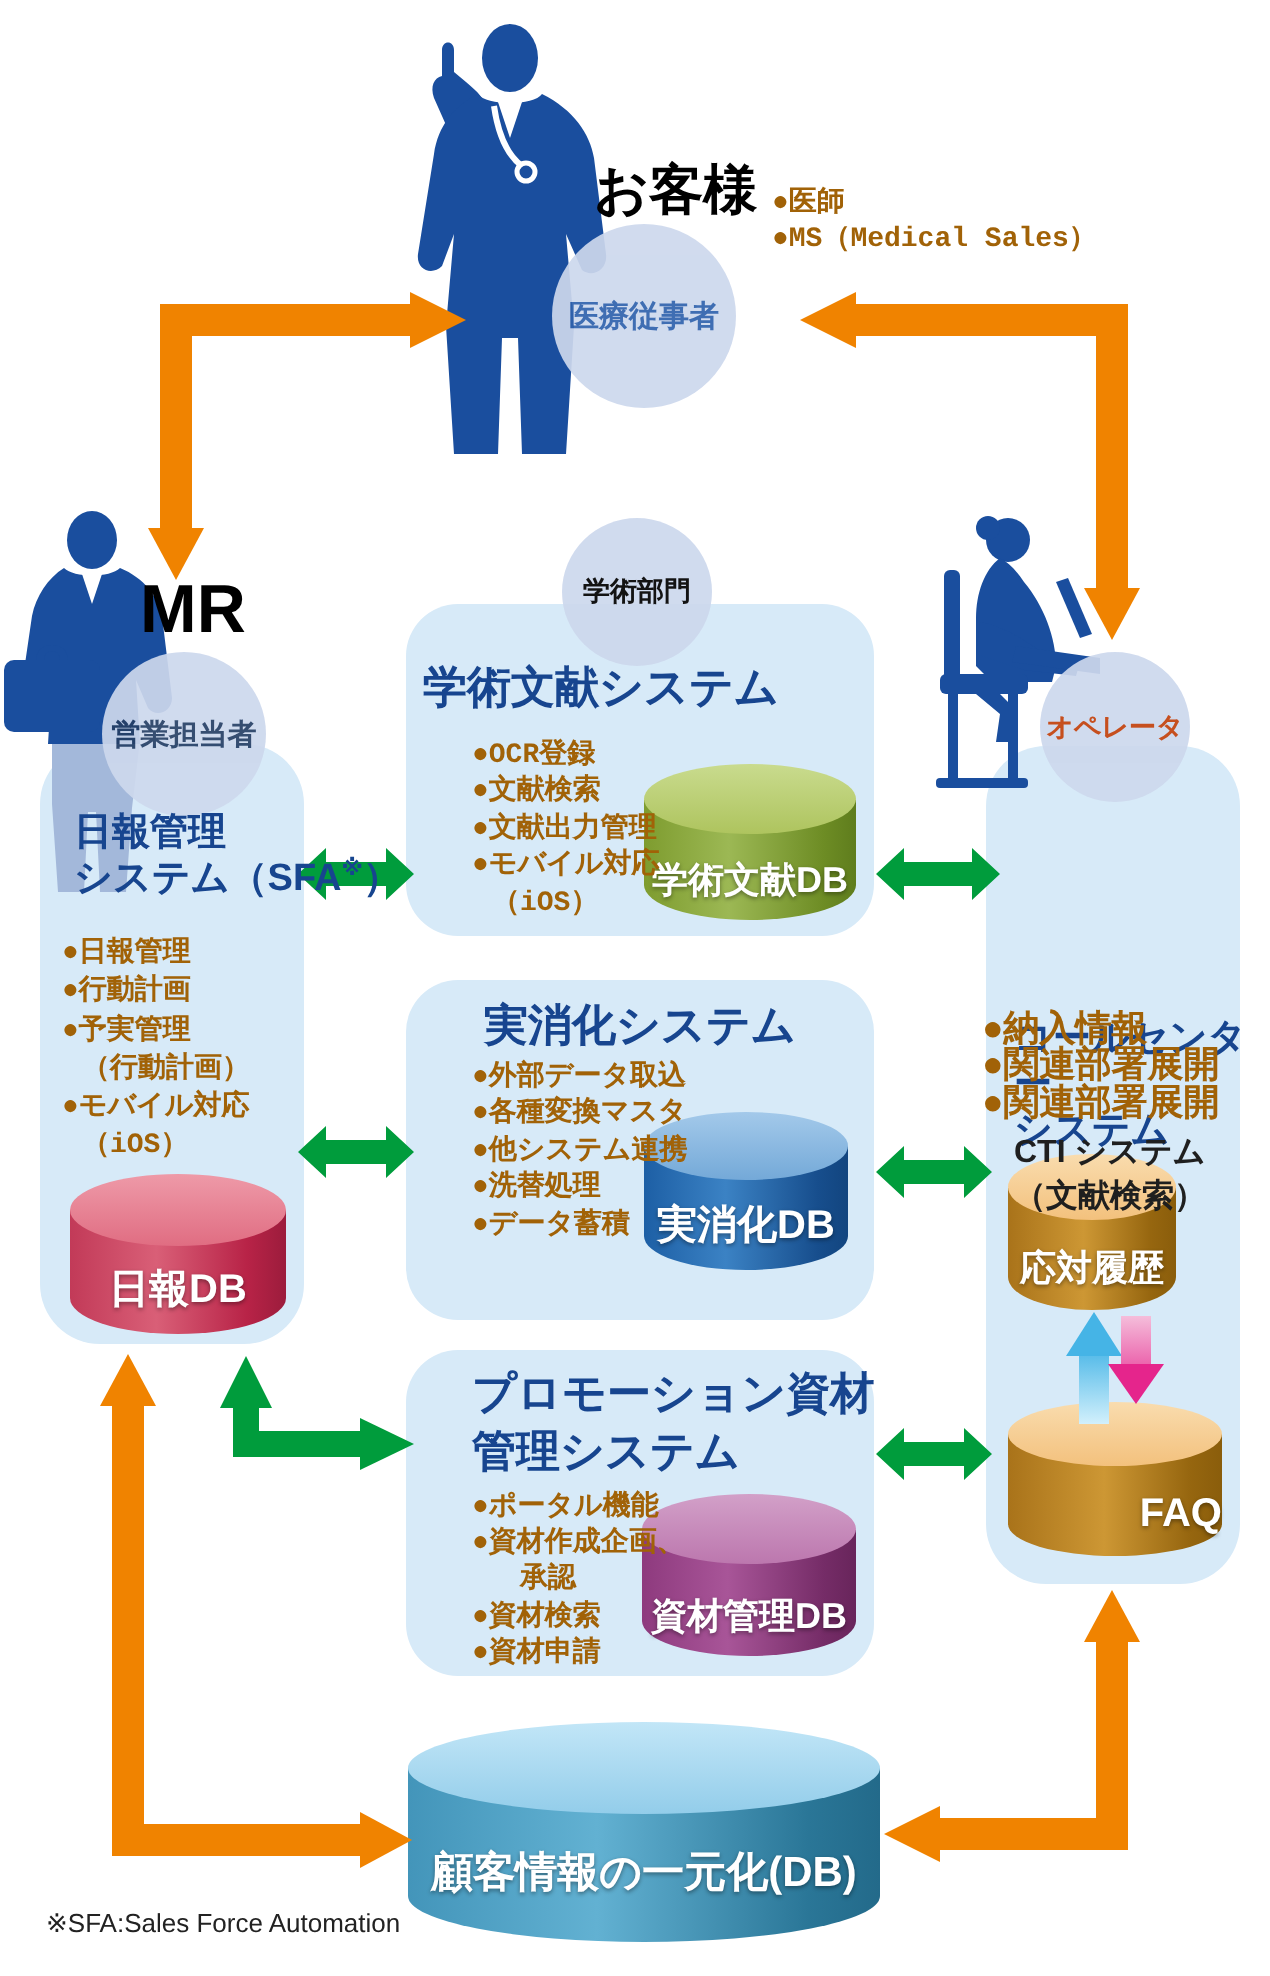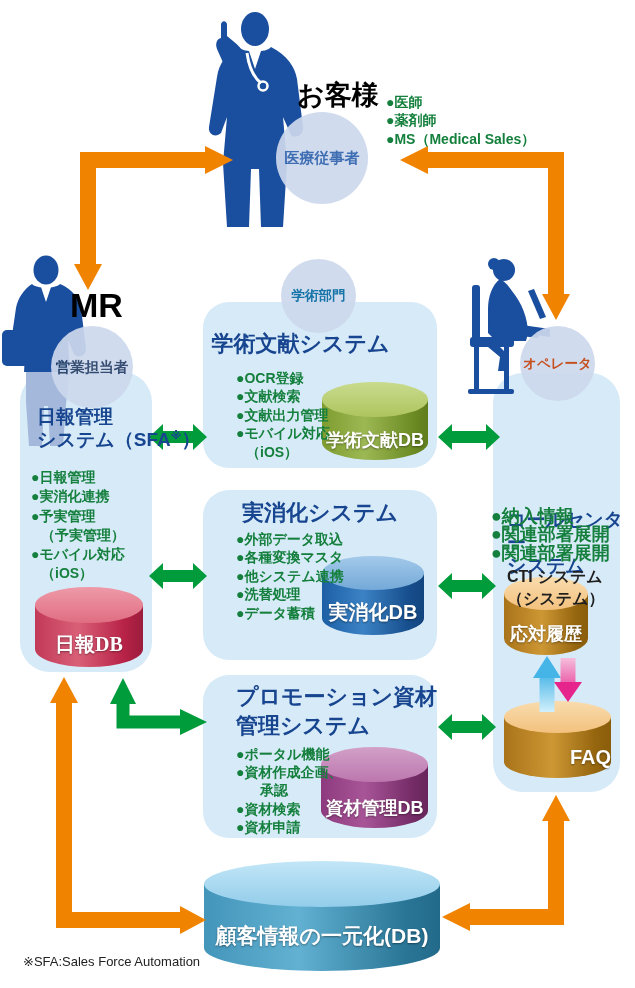--- a/index.html
+++ b/index.html
@@ -10,21 +10,21 @@
   .panel{position:absolute;background:#d7eaf8;z-index:2;}
   
   .circle{position:absolute;background:#cdd8ed;border-radius:50%;opacity:.92;z-index:4;
           display:flex;align-items:center;justify-content:center;text-align:center;}
   .circle span{font-weight:bold;}
   
   .figure{position:absolute;z-index:3;}
   
   .title-blue{color:#17458f;font-weight:bold;z-index:6;position:absolute;line-height:1.22;}
   .subtitle{color:#1f1f1f;font-weight:600;z-index:6;position:absolute;line-height:1.35;}
-  .blist{position:absolute;z-index:6;color:#15803d;font-size:14px;font-weight:600;}
+  .blist{position:absolute;z-index:6;color:#a16207;font-size:14px;font-weight:600;font-family:Liberation Mono, monospace;}
   .blist div{white-space:nowrap;}
   .blist .cont{padding-left:10px;}
   .blist .cont2{padding-left:24px;}
   
   .cyl{position:absolute;z-index:3;}
   .cyl-top{position:absolute;left:0;top:0;width:100%;height:var(--eh);border-radius:50%;z-index:2;}
   .cyl-side{position:absolute;left:0;top:var(--ehh);width:100%;height:calc(100% - var(--ehh));
             border-radius:0 0 50% 50% / 0 0 var(--ehh) var(--ehh);}
   .cyl-label{position:absolute;left:0;right:0;color:#fff;font-weight:bold;text-align:center;z-index:3;
              text-shadow:0 1px 2px rgba(0,0,0,.4);white-space:nowrap;}
@@ -96,48 +96,47 @@
   <div class="circle" style="left:276px;top:112px;width:92px;height:92px;">
     <span style="font-size:15px;color:#2f62ad;">医療従事者</span>
   </div>
   <div class="circle" style="left:51px;top:326px;width:82px;height:82px;">
     <span style="font-size:14.5px;color:#253f66;">営業担当者</span>
   </div>
   <div class="circle" style="left:520px;top:326px;width:75px;height:75px;">
     <span style="font-size:13.5px;color:#c2410c;">オペレータ</span>
   </div>
   <div class="circle" style="left:281px;top:259px;width:75px;height:74px;">
-    <span style="font-size:13.5px;color:#0369a1;font-family:Liberation Mono, monospace;">学術部門</span>
+    <span style="font-size:13.5px;color:#000000;font-family:Liberation Mono, monospace;">学術部門</span>
   </div>
 
   <div class="abs" style="left:297px;top:77px;z-index:6;font-size:27px;font-weight:900;color:#000;">お客様</div>
   <div class="blist" style="left:386px;top:93px;line-height:18.3px;font-size:14px;">
     <div>●医師</div>
-    <div>●薬剤師</div>
     <div>●MS（Medical Sales）</div>
   </div>
 
   <div class="abs" style="left:70px;top:286px;z-index:6;font-size:34px;font-weight:800;color:#000;">MR</div>
 
   <div class="title-blue" style="left:37px;top:405px;font-size:19px;">
     <span>日報管理</span><br>
     <span>システム（SFA</span><sup style="font-size:11px;">※</sup><span>）</span>
   </div>
   <div class="blist" style="left:31px;top:468px;line-height:19.3px;">
     <div>●日報管理</div>
-    <div>●実消化連携</div>
+    <div>●行動計画</div>
     <div>●予実管理</div>
-    <div class="cont">（予実管理）</div>
+    <div class="cont">（行動計画）</div>
     <div>●モバイル対応</div>
     <div class="cont">（iOS）</div>
   </div>
   <div class="cyl cyl-red" style="left:35px;top:587px;width:108px;height:80px;--eh:36px;--ehh:18px;">
     <div class="cyl-side"></div>
     <div class="cyl-top"></div>
-    <div class="cyl-label" style="bottom:9px;font-size:20px;font-family:Liberation Serif, serif;">日報DB</div>
+    <div class="cyl-label" style="bottom:9px;font-size:20px;">日報DB</div>
   </div>
 
   <div class="title-blue" style="left:203px;top:331px;width:195px;text-align:center;font-size:22px;">学術文献システム</div>
   <div class="blist" style="left:236px;top:369px;line-height:18.4px;">
     <div>●OCR登録</div>
     <div>●文献検索</div>
     <div>●文献出力管理</div>
     <div>●モバイル対応</div>
     <div class="cont">（iOS）</div>
   </div>
@@ -177,21 +176,21 @@
     <div class="cyl-top"></div>
     <div class="cyl-label" style="bottom:8px;font-size:18px;">資材管理DB</div>
   </div>
 
   <div class="title-blue" style="left:507px;top:508px;font-size:19px;">
     <span>コールセンター</span><br>
     <span>システム</span>
   </div>
   <div class="subtitle" style="left:507px;top:566px;font-size:16px;">
     <span>CTI システム</span><br>
-    <span>（システム）</span>
+    <span>（文献検索）</span>
   </div>
   <div class="blist" style="left:505px;top:507px;margin-top:-1px;line-height:18.3px;transform:translateY(0);top:507px;"></div>
 
   <div class="blist" style="left:505px;top:508px;line-height:18.3px;top:508px;font-size:13.5px;margin-top:0;left:505px;top:508px;display:block;top:508px;" hidden=""></div>
   <div class="blist" style="left:505px;top:507.5px;line-height:18.3px;font-size:13.5px;top:507.5px;left:505px;top:507.5px;margin:0;top:507.5px;">
   </div>
   <div class="blist" style="left:491px;top:507px;line-height:18.3px;font-size:18px;">
     <div>●納入情報</div>
     <div>●関連部署展開</div>
     <div>●関連部署展開</div>

